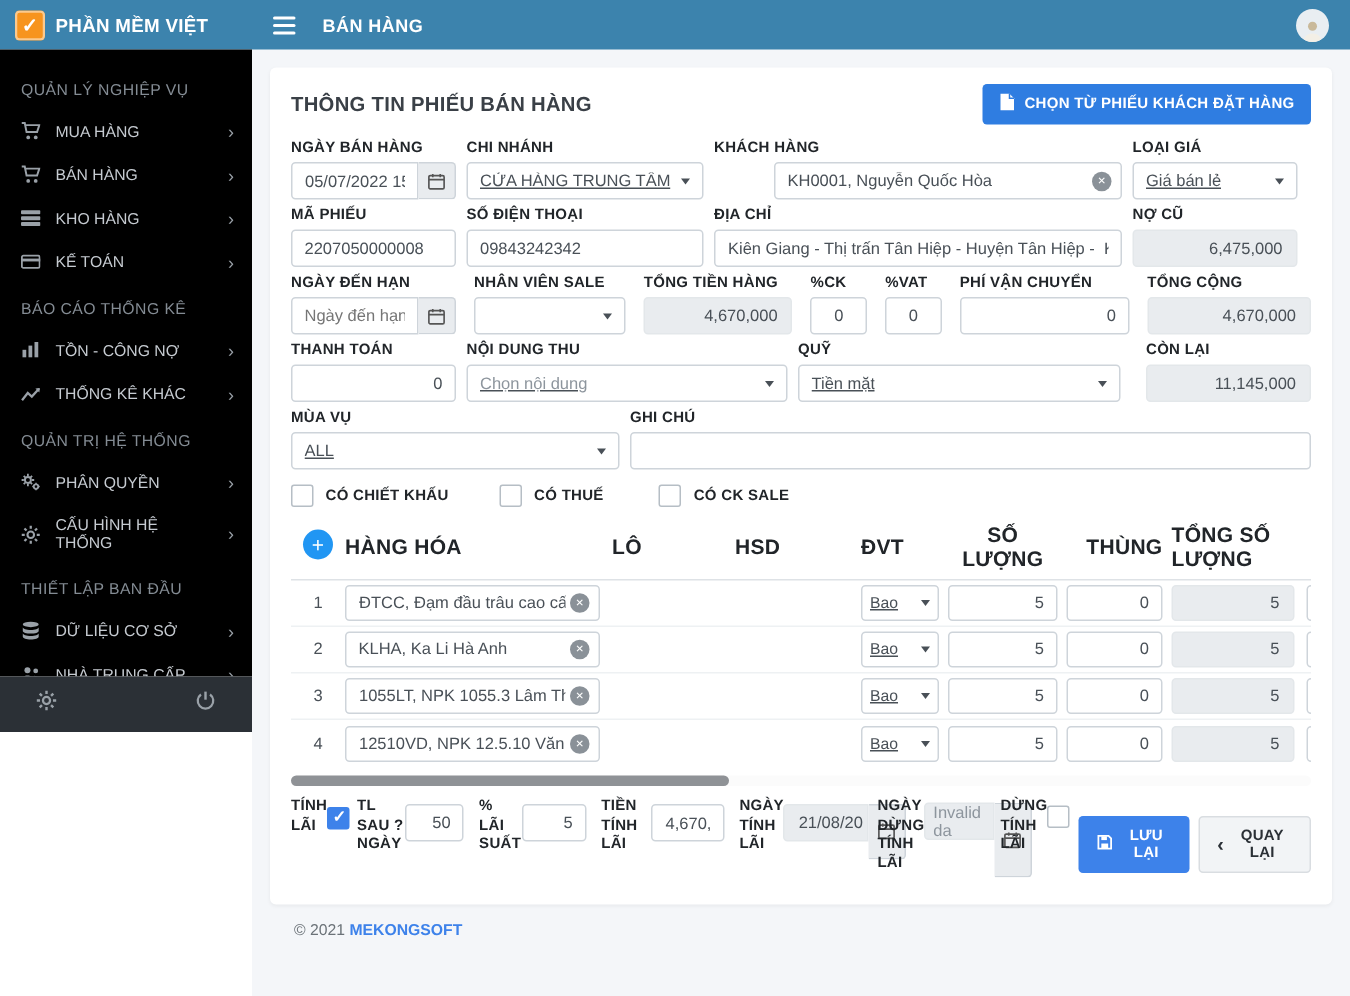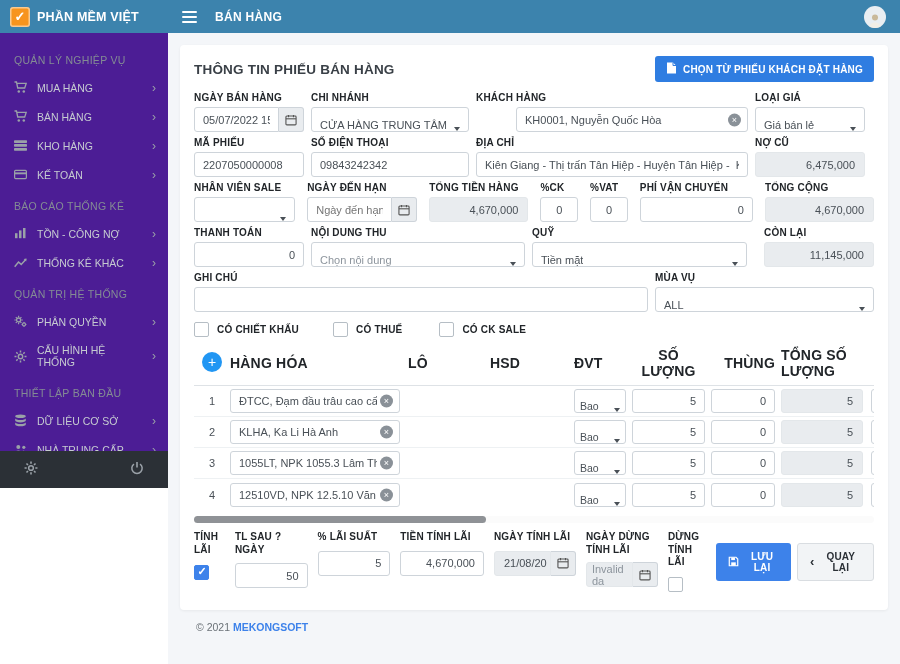--- a/index.html
+++ b/index.html
@@ -8,21 +8,21 @@
     width:900px; height:664px; overflow:hidden;
     font-family:"Liberation Sans", sans-serif;
     background:#f4f6f9; display:flex; color:#212529;
   }
   
   .sidebar { width:168px; flex:0 0 168px; display:flex; flex-direction:column; background:#fff; }
   .logo { height:33px; background:#3c83ad; display:flex; align-items:center; padding-left:10px; gap:7px; flex:0 0 33px; }
   .logo-badge { width:20px; height:20px; background:#f7941e; border-radius:3px; color:#fff; font-weight:bold;
     display:flex; align-items:center; justify-content:center; font-size:13px; box-shadow:inset 0 0 0 1.5px rgba(255,255,255,.5); }
   .brand { color:#fff; font-weight:bold; font-size:12.5px; letter-spacing:.2px; white-space:nowrap; }
-  .menu { background:#4c1d95; height:418px; overflow:hidden; padding-top:10px; }
+  .menu { background:#000000; height:418px; overflow:hidden; padding-top:10px; }
   .menu-section { color:#848c94; font-size:10.5px; padding:11px 14px 7px; letter-spacing:.3px; }
   .menu-item { display:flex; align-items:center; gap:9px; padding:8px 12px 8px 14px; color:#c6cbd1; font-size:10.5px; cursor:pointer; }
   .mi-icon { width:14px; height:13px; color:#9aa1a8; display:flex; align-items:center; flex:0 0 14px; }
   .mi-icon svg { width:13px; height:13px; }
   .chev { margin-left:auto; color:#9aa1a8; font-size:12px; line-height:1; }
   .sidebar-foot { background:#2b3036; height:37px; flex:0 0 37px; display:flex; align-items:center; justify-content:space-between; padding:0 24px; color:#9aa1a8; }
   .sidebar-foot svg { width:14px; height:14px; }
   .sidebar-rest { flex:1; background:#fff; }
   
   .main { flex:1; display:flex; flex-direction:column; min-width:0; }
@@ -39,21 +39,21 @@
     border:none; display:flex; align-items:center; gap:6px; cursor:pointer; letter-spacing:.2px; }
   
   .frow { display:flex; gap:7px; margin-bottom:5px; }
   .fld { display:flex; flex-direction:column; }
   .flabel { font-size:10px; font-weight:bold; color:#212529; margin-bottom:4px; letter-spacing:.2px; white-space:nowrap; }
   .ctrl { height:25px; border:1px solid #ced4da; border-radius:3px; font-size:11px; color:#495057; padding:0 8px;
     background:#fff; width:100%; font-family:inherit; outline:none; }
   .num { text-align:right; }
   .ro { background:#e9ecef; border:1px solid #e3e7ea; display:flex; align-items:center; justify-content:flex-end;
     height:25px; border-radius:3px; font-size:11px; color:#495057; padding:0 9px; }
-  .sel { display:flex; align-items:flex-end; justify-content:space-between; cursor:pointer; }
+  .sel { display:flex; align-items:center; justify-content:space-between; cursor:pointer;text-decoration:underline; }
   .sel span { overflow:hidden; white-space:nowrap; }
   .caret { width:0; height:0; border-left:3.5px solid transparent; border-right:3.5px solid transparent; border-top:4.5px solid #495057; flex:0 0 auto; margin-left:6px; }
   .dgroup { display:flex; }
   .dgroup .ctrl { border-radius:3px 0 0 3px; }
   .daddon { width:25px; flex:0 0 25px; background:#e9ecef; border:1px solid #ced4da; border-left:none; border-radius:0 3px 3px 0;
     display:flex; align-items:center; justify-content:center; color:#555; cursor:pointer; }
   .daddon svg { width:12px; height:12px; }
   .iwrap { position:relative; display:flex; }
   .clr { position:absolute; right:7px; top:50%; transform:translateY(-50%); width:13px; height:13px; border-radius:50%;
     background:#8a9198; color:#fff; font-size:9px; line-height:13px; text-align:center; cursor:pointer; }
@@ -82,21 +82,21 @@
   .th.c-qty { text-align:center; }
   .th.c-ctn { text-align:right; }
   .plus-btn { width:20px; height:20px; border-radius:50%; background:#2196f3; color:#fff; border:none; font-size:14px;
     line-height:18px; text-align:center; cursor:pointer; padding:0; margin:0 8px 2px 8px; }
   .unit-sel { height:24px; font-size:10.5px; padding:0 5px; }
   
   .hscroll { height:7px; background:#fbfbfb; border-radius:4px; margin:6px 0 8px; }
   .hscroll-thumb { height:7px; width:43%; background:#8f9296; border-radius:4px; cursor:grab; }
   
   .irow { display:flex; align-items:flex-start; gap:10px; margin-bottom:8px; }
-  .ifld { display:flex; flex-direction:column; }
+  .ifld { display:flex; flex-direction:row; }
   .ifld .flabel { margin-bottom:3px; white-space:normal; line-height:1.25; }
   .btns { margin-left:auto; display:flex; gap:6px; margin-top:12px; }
   .btn-save { background:#3d82ea; color:#fff; border:none; border-radius:3px; padding:7px 12px; font-size:10px; font-weight:bold;
     display:flex; align-items:center; gap:6px; cursor:pointer; letter-spacing:.2px; }
   .btn-back { background:#f2f4f6; color:#2b3036; border:1px solid #d9dde1; border-radius:3px; padding:7px 12px; font-size:10px;
     font-weight:bold; display:flex; align-items:center; gap:6px; cursor:pointer; letter-spacing:.2px; }
   .back-chev { font-size:13px; font-weight:bold; line-height:10px; }
   
   .arow { display:flex; gap:14px; margin-top:4px; }
   .aro { background:#e3e7ea; border:none; justify-content:flex-start; color:#6c757d; }
@@ -334,40 +334,40 @@
           <span class="flabel">ĐỊA CHỈ</span>
           <input class="ctrl" value="Kiên Giang - Thị trấn Tân Hiệp - Huyện Tân Hiệp -  Kiên Giang" style="">
         </div>
         <div class="fld" style="width:110px">
           <span class="flabel">NỢ CŨ</span>
           <div class="ro">6,475,000</div>
         </div>
       </div>
 
       <div class="frow" style="gap:12px">
-        <div class="fld" style="width:102px">
-          <span class="flabel">NHÂN VIÊN SALE</span>
-          <div class="ctrl sel">
-              <span></span>
-              <span class="caret"></span>
-            </div>
-        </div>
         <div class="fld" style="width:110px">
           <span class="flabel">NGÀY ĐẾN HẠN</span>
           <div class="dgroup">
             <input class="ctrl" style="width: 85px;" placeholder="Ngày đến hạn">
             <span class="daddon">
                 <svg viewBox="0 0 13 13">
                   <rect x="1" y="2.2" width="11" height="9.6" rx="1" fill="none" stroke="#555" stroke-width="1.2"></rect>
                   <path d="M1 5.2h11" stroke="#555" stroke-width="1.2"></path>
                   <path d="M3.8 1v2.4M9.2 1v2.4" stroke="#555" stroke-width="1.2"></path>
                 </svg>
               </span>
           </div>
         </div>
+        <div class="fld" style="width:102px">
+          <span class="flabel">NHÂN VIÊN SALE</span>
+          <div class="ctrl sel">
+              <span></span>
+              <span class="caret"></span>
+            </div>
+        </div>
         <div class="fld" style="width:100px">
           <span class="flabel">TỔNG TIỀN HÀNG</span>
           <div class="ro">4,670,000</div>
         </div>
         <div class="fld" style="width:38px">
           <span class="flabel">%CK</span>
           <input class="ctrl num" style="text-align: center;" value="0">
         </div>
         <div class="fld" style="width:38px">
           <span class="flabel">%VAT</span>
@@ -402,30 +402,30 @@
               <span class="caret"></span>
             </div>
         </div>
         <div class="fld" style="width:110px; margin-left:auto">
           <span class="flabel">CÒN LẠI</span>
           <div class="ro">11,145,000</div>
         </div>
       </div>
 
       <div class="frow">
-        <div class="fld" style="flex:1">
-          <span class="flabel">GHI CHÚ</span>
-          <input class="ctrl" value="" style="">
-        </div>
         <div class="fld" style="width:219px">
           <span class="flabel">MÙA VỤ</span>
           <div class="ctrl sel">
               <span>ALL</span>
               <span class="caret"></span>
             </div>
+        </div>
+        <div class="fld" style="flex:1">
+          <span class="flabel">GHI CHÚ</span>
+          <input class="ctrl" value="" style="">
         </div>
       </div>
 
       <div class="cbrow">
         <span class="cb"></span>
         <span class="cblabel" style="margin-right:34px">CÓ CHIẾT KHẤU</span>
         <span class="cb"></span>
         <span class="cblabel" style="margin-right:37px">CÓ THUẾ</span>
         <span class="cb"></span>
         <span class="cblabel">CÓ CK SALE</span>

